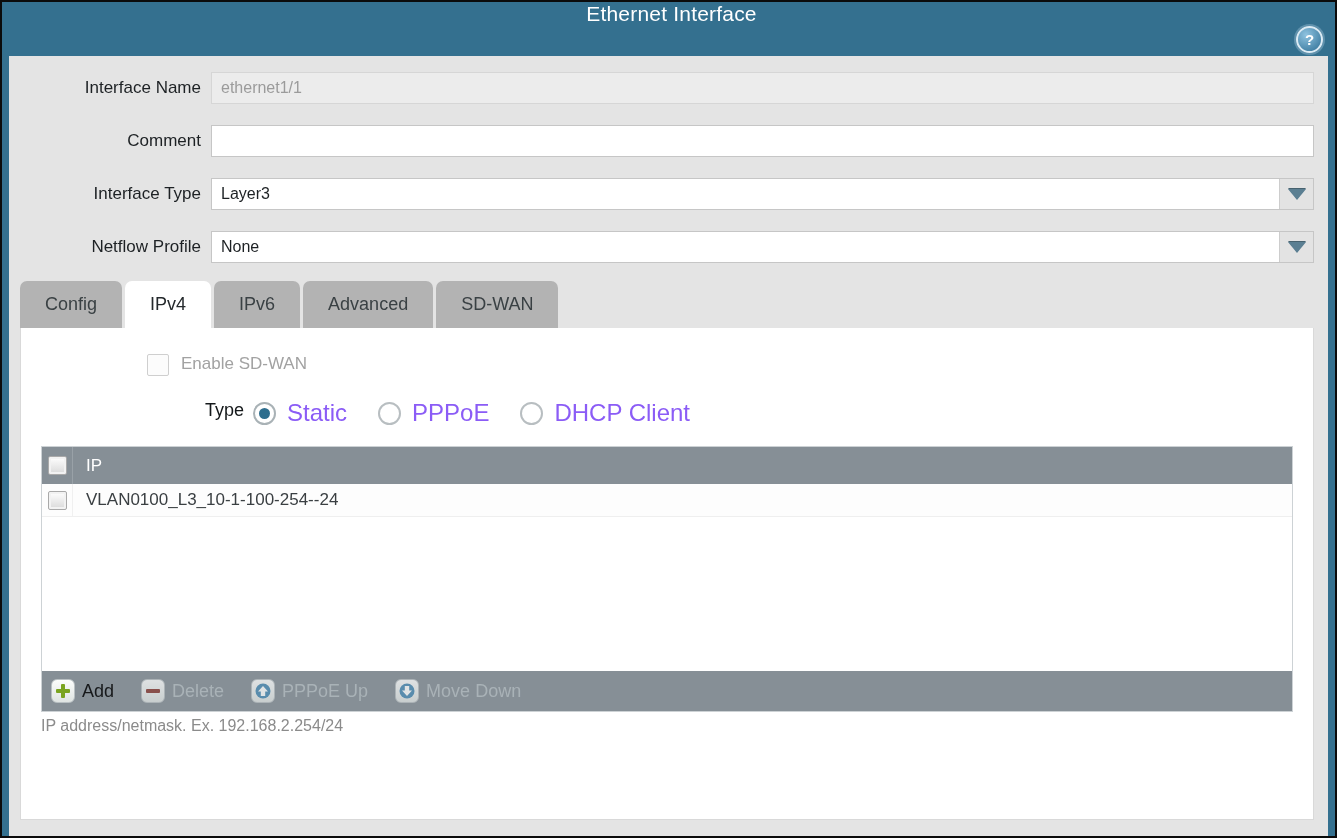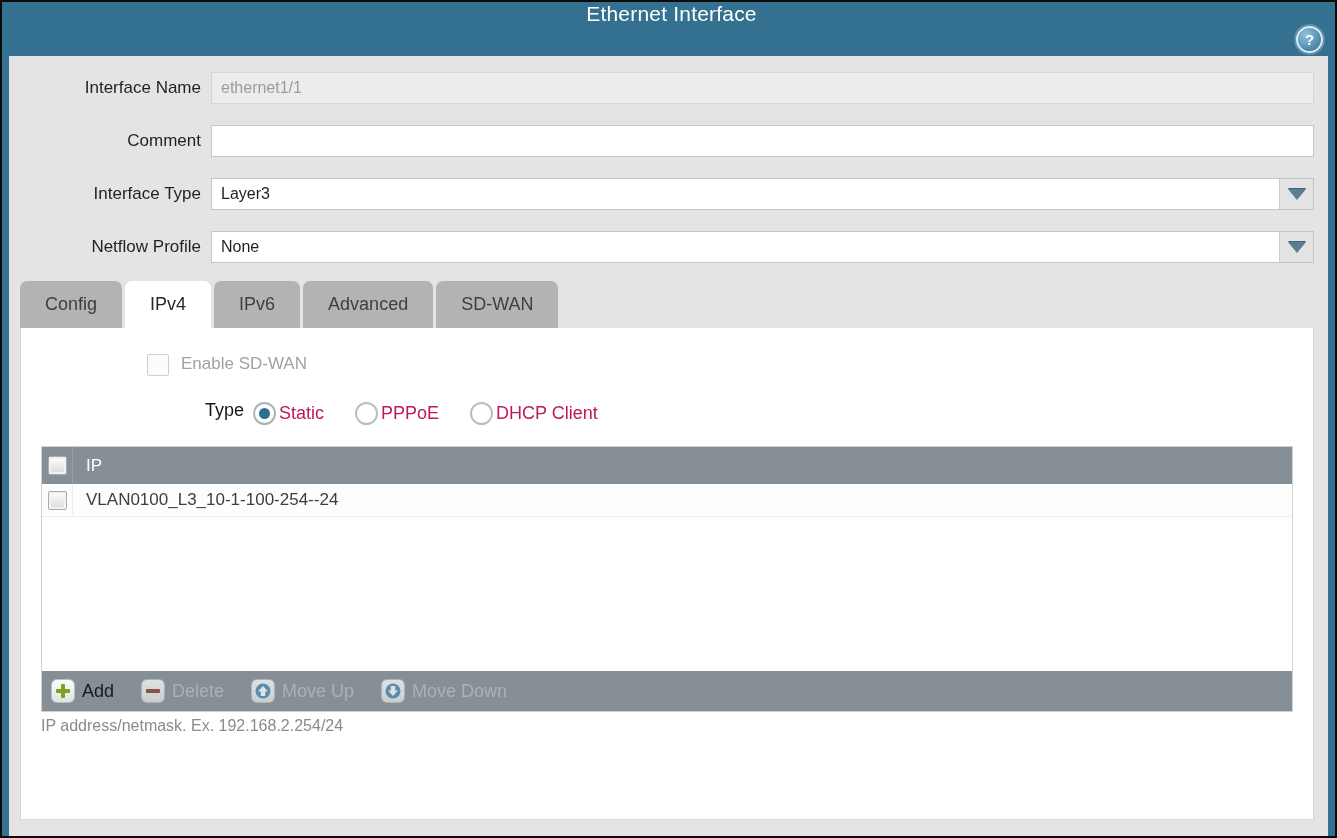--- a/index.html
+++ b/index.html
@@ -184,23 +184,23 @@
   }
   .radio .dot {
     width: 11px; height: 11px;
     border-radius: 50%;
     background: #2e6e8e;
     display: none;
   }
   .radio.selected { border-color: #a9b2b6; }
   .radio.selected .dot { display: block; }
   .radio-opt .radio-label {
-    margin-left: 3px;
-    font-size: 18px;
-    color: #be185d;
+    margin-left: 11px;
+    font-size: 24px;
+    color: #8b5cf6;
   }
 
   
   .ip-table {
     margin-top: 20px;
     border: 1px solid #cdd2d5;
     display: flex; flex-direction: column;
     flex: none;
   }
   .ip-header {
@@ -397,21 +397,21 @@
               </span>
               <span class="tool-label">Delete</span>
             </div>
             <div class="tool disabled">
               <span class="tool-icon">
                 <svg width="16" height="16" viewBox="0 0 16 16">
                   <circle cx="8" cy="8" r="7.5" fill="#4a8cb5"></circle>
                   <path d="M8 3 L13 8.5 H10.2 V13 H5.8 V8.5 H3 Z" fill="#ffffff"></path>
                 </svg>
               </span>
-              <span class="tool-label">Move Up</span>
+              <span class="tool-label">PPPoE Up</span>
             </div>
             <div class="tool disabled">
               <span class="tool-icon">
                 <svg width="16" height="16" viewBox="0 0 16 16">
                   <circle cx="8" cy="8" r="7.5" fill="#4a8cb5"></circle>
                   <path d="M8 13 L3 7.5 H5.8 V3 H10.2 V7.5 H13 Z" fill="#ffffff"></path>
                 </svg>
               </span>
               <span class="tool-label">Move Down</span>
             </div>

